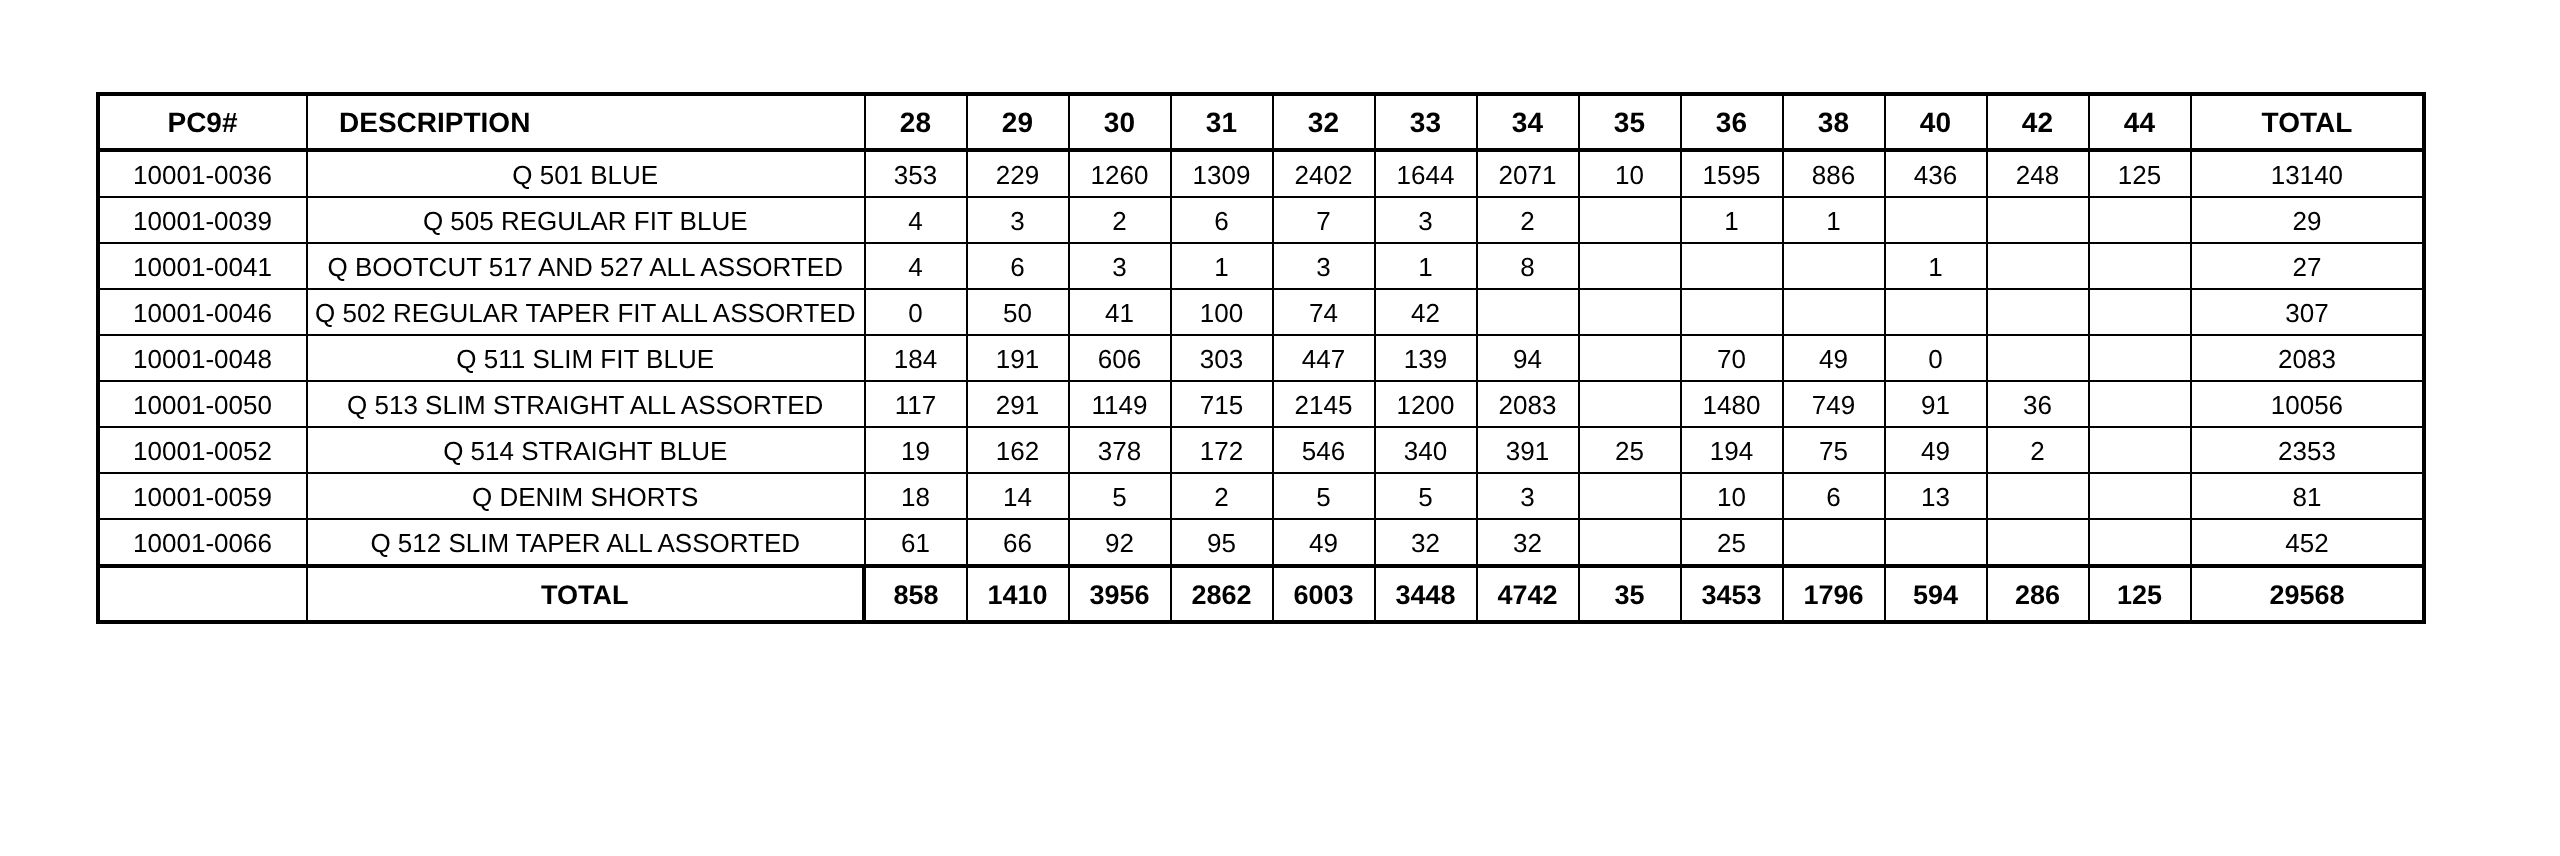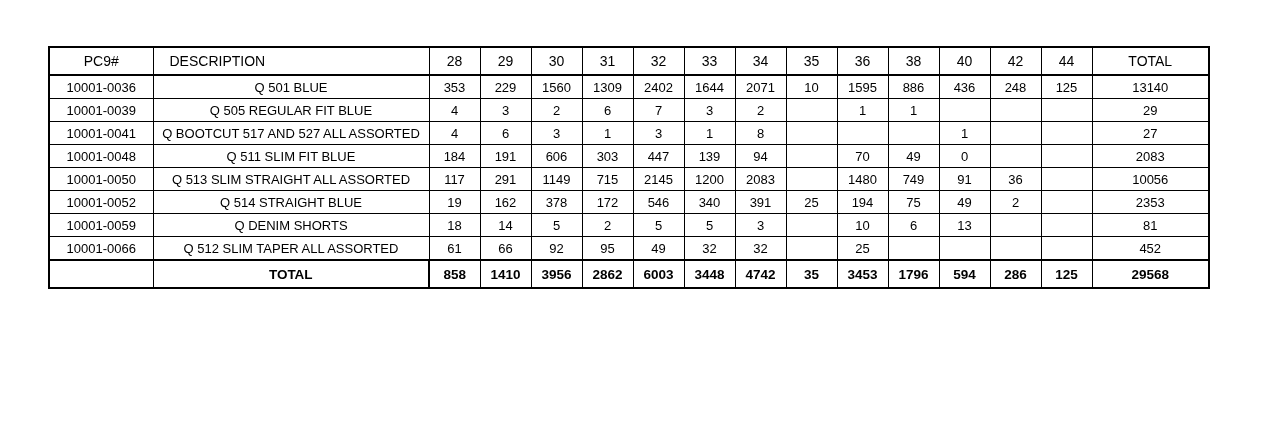--- a/index.html
+++ b/index.html
@@ -37,21 +37,21 @@
     vertical-align: middle;
     white-space: nowrap;
     font-weight: normal;
   }
   
   table.grid {
     border: 2px solid #000000;
   }
   
   tr.header-row td {
-    font-weight: normal;
+    font-weight: bold;
     font-size: 14px;
     height: 26px;
     border-bottom: 2px solid #000000;
   }
   tr.header-row td.code-head { text-align: center; }
   tr.header-row td.desc-head { text-align: left; padding-left: 16px; }
 
   td.code-cell {
     text-align: center;
     font-size: 12px;
@@ -133,21 +133,21 @@
             <td>40</td>
             <td>42</td>
             <td>44</td>
             <td class="total-cell">TOTAL</td>
           </tr>
           <tr>
             <td class="code-cell">10001-0036</td>
             <td class="desc-cell">Q 501 BLUE</td>
             <td class="num-cell">353</td>
             <td class="num-cell">229</td>
-            <td class="num-cell">1560</td>
+            <td class="num-cell">1260</td>
             <td class="num-cell">1309</td>
             <td class="num-cell">2402</td>
             <td class="num-cell">1644</td>
             <td class="num-cell">2071</td>
             <td class="num-cell">10</td>
             <td class="num-cell sep-left">1595</td>
             <td class="num-cell">886</td>
             <td class="num-cell">436</td>
             <td class="num-cell">248</td>
             <td class="num-cell">125</td>
@@ -181,20 +181,38 @@
             <td class="num-cell">3</td>
             <td class="num-cell">1</td>
             <td class="num-cell">8</td>
             <td class="num-cell"></td>
             <td class="num-cell sep-left"></td>
             <td class="num-cell"></td>
             <td class="num-cell">1</td>
             <td class="num-cell"></td>
             <td class="num-cell"></td>
             <td class="total-cell">27</td>
+          </tr>
+          <tr>
+            <td class="code-cell">10001-0046</td>
+            <td class="desc-cell">Q 502 REGULAR TAPER FIT ALL ASSORTED</td>
+            <td class="num-cell">0</td>
+            <td class="num-cell">50</td>
+            <td class="num-cell">41</td>
+            <td class="num-cell">100</td>
+            <td class="num-cell">74</td>
+            <td class="num-cell">42</td>
+            <td class="num-cell"></td>
+            <td class="num-cell"></td>
+            <td class="num-cell sep-left"></td>
+            <td class="num-cell"></td>
+            <td class="num-cell"></td>
+            <td class="num-cell"></td>
+            <td class="num-cell"></td>
+            <td class="total-cell">307</td>
           </tr>
           <tr>
             <td class="code-cell">10001-0048</td>
             <td class="desc-cell">Q 511 SLIM FIT BLUE</td>
             <td class="num-cell">184</td>
             <td class="num-cell">191</td>
             <td class="num-cell">606</td>
             <td class="num-cell">303</td>
             <td class="num-cell">447</td>
             <td class="num-cell">139</td>

